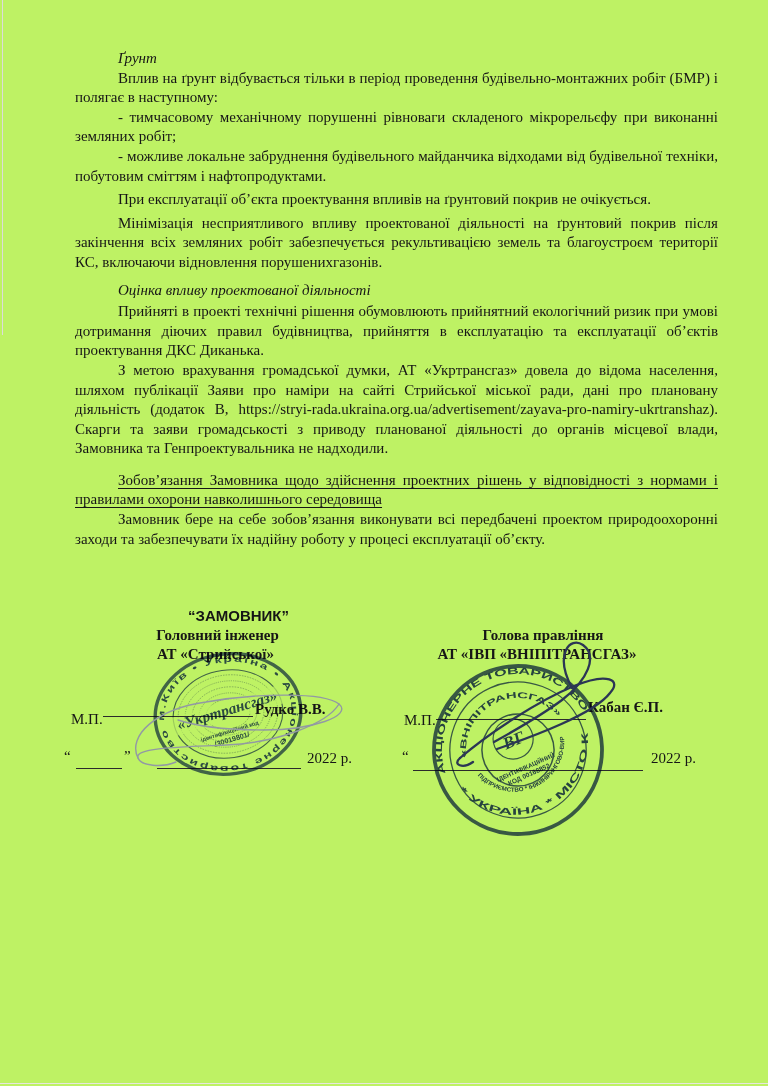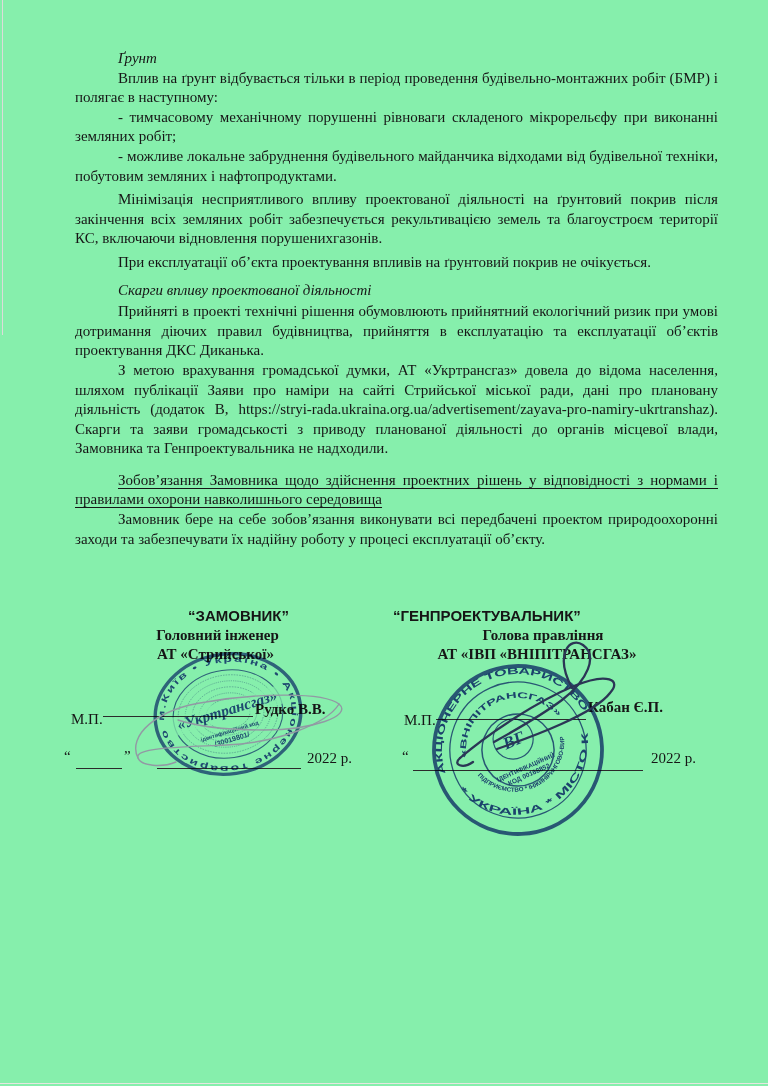--- a/index.html
+++ b/index.html
@@ -1,19 +1,19 @@
 <!DOCTYPE html>
 <html><head>
 <meta charset="utf-8">
 <style>
   html,body{margin:0;padding:0;background:#ffffff;}
   .page{
     position:relative;
     width:768px;height:1086px;
-    background:#86efac;
+    background:#bef264;
     overflow:hidden;
     font-family:"Liberation Serif", serif;
     color:#161616;
   }
   .edge-left{position:absolute;left:2px;top:0;width:1px;height:335px;background:#dcdcda;}
   .edge-bottom{position:absolute;left:0;bottom:2px;width:100%;height:1px;background:#e7e5e1;}
 
   .textcol{
     position:absolute;left:75px;top:49px;width:643px;
     font-size:15px;line-height:19.6px;
@@ -46,24 +46,24 @@
 <body>
 
 <div class="page">
   <div class="edge-left"></div>
   <div class="edge-bottom"></div>
 
   <div class="textcol">
     <p class="h-italic" style="text-indent:43px">Ґрунт</p>
     <p>Вплив на ґрунт відбувається тільки в період проведення будівельно-монтажних робіт (БМР) і полягає в наступному:</p>
     <p>- тимчасовому механічному порушенні рівноваги складеного мікрорельєфу при виконанні земляних робіт;</p>
-    <p>- можливе локальне забруднення будівельного майданчика відходами від будівельної техніки, побутовим земляних і нафтопродуктами.</p>
+    <p>- можливе локальне забруднення будівельного майданчика відходами від будівельної техніки, побутовим сміттям і нафтопродуктами.</p>
+    <p class="mt4">При експлуатації об’єкта проектування впливів на ґрунтовий покрив не очікується.</p>
     <p class="mt4">Мінімізація несприятливого впливу проектованої діяльності на ґрунтовий покрив після закінчення всіх земляних робіт забезпечується рекультивацією земель та благоустроєм території КС, включаючи відновлення порушенихгазонів.</p>
-    <p class="mt4">При експлуатації об’єкта проектування впливів на ґрунтовий покрив не очікується.</p>
-    <p class="h-italic mt8" style="text-indent:43px">Скарги впливу проектованої діяльності</p>
+    <p class="h-italic mt8" style="text-indent:43px">Оцінка впливу проектованої діяльності</p>
     <p class="mt2">Прийняті в проекті технічні рішення обумовлюють прийнятний екологічний ризик при умові дотримання діючих правил будівництва, прийняття в експлуатацію та експлуатації об’єктів проектування ДКС Диканька.</p>
     <p>З метою врахування громадської думки, АТ «Укртрансгаз» довела до відома населення, шляхом публікації Заяви про наміри на сайті Стрийської міської ради, дані про плановану діяльність (додаток В, https://stryi-rada.ukraina.org.ua/advertisement/zayava-pro-namiry-ukrtranshaz). Скарги та заяви громадськості з приводу планованої діяльності до органів місцевої влади, Замовника та Генпроектувальника не надходили.</p>
     <p class="h-underline mt12">Зобов’язання Замовника щодо здійснення проектних рішень у відповідності з нормами і правилами охорони навколишнього середовища</p>
     <p>Замовник бере на себе зобов’язання виконувати всі передбачені проектом природоохоронні заходи та забезпечувати їх надійну роботу у процесі експлуатації об’єкту.</p>
   </div>
 
   <div class="abs sig-title" style="left:188px;top:607px;width:200px;">“ЗАМОВНИК”</div>
   <div class="abs sig-sub" style="left:110px;top:627px;width:215px;">Головний інженер</div>
   <div class="abs sig-sub" style="left:108px;top:646px;width:215px;">АТ «Стрийської»</div>
 
@@ -101,21 +101,20 @@
     </g>
   </svg>
 
   <svg class="abs pen" style="left:126px;top:680px;" width="235" height="92" viewBox="0 0 235 92">
     <g stroke="#9299a4" stroke-width="1.4" fill="none" stroke-linecap="round">
       <path d="M 12 78 C 1 56, 30 29, 80 22 C 132 13, 198 12, 213 24 C 227 36, 186 50, 138 50 C 100 50, 70 46, 52 40"></path>
       <path d="M 213 24 C 201 44, 150 63, 100 65 C 50 67, 8 68, 12 78 C 15 86, 36 88, 50 82"></path>
     </g>
   </svg>
 
-  <div class="abs sig-title" style="left:393px;top:607px;width:300px;">“ГЕНПРОЕКТУВАЛЬНИК”</div>
   <div class="abs sig-sub" style="left:393px;top:627px;width:300px;">Голова правління</div>
   <div class="abs sig-sub" style="left:387px;top:646px;width:300px;">АТ «ІВП «ВНІПІТРАНСГАЗ»</div>
 
   <div class="abs uline" style="left:436px;top:703px;width:150px;"></div>
   <div class="abs name" style="left:588px;top:699px;">Кабан Є.П.</div>
   <div class="abs mp" style="left:404px;top:712px;">М.П.</div>
 
   <div class="abs q" style="left:402px;top:748px;">“</div>
   <div class="abs uline" style="left:413px;top:754px;width:230px;"></div>
   <div class="abs yr" style="left:651px;top:750px;">2022 р.</div>

